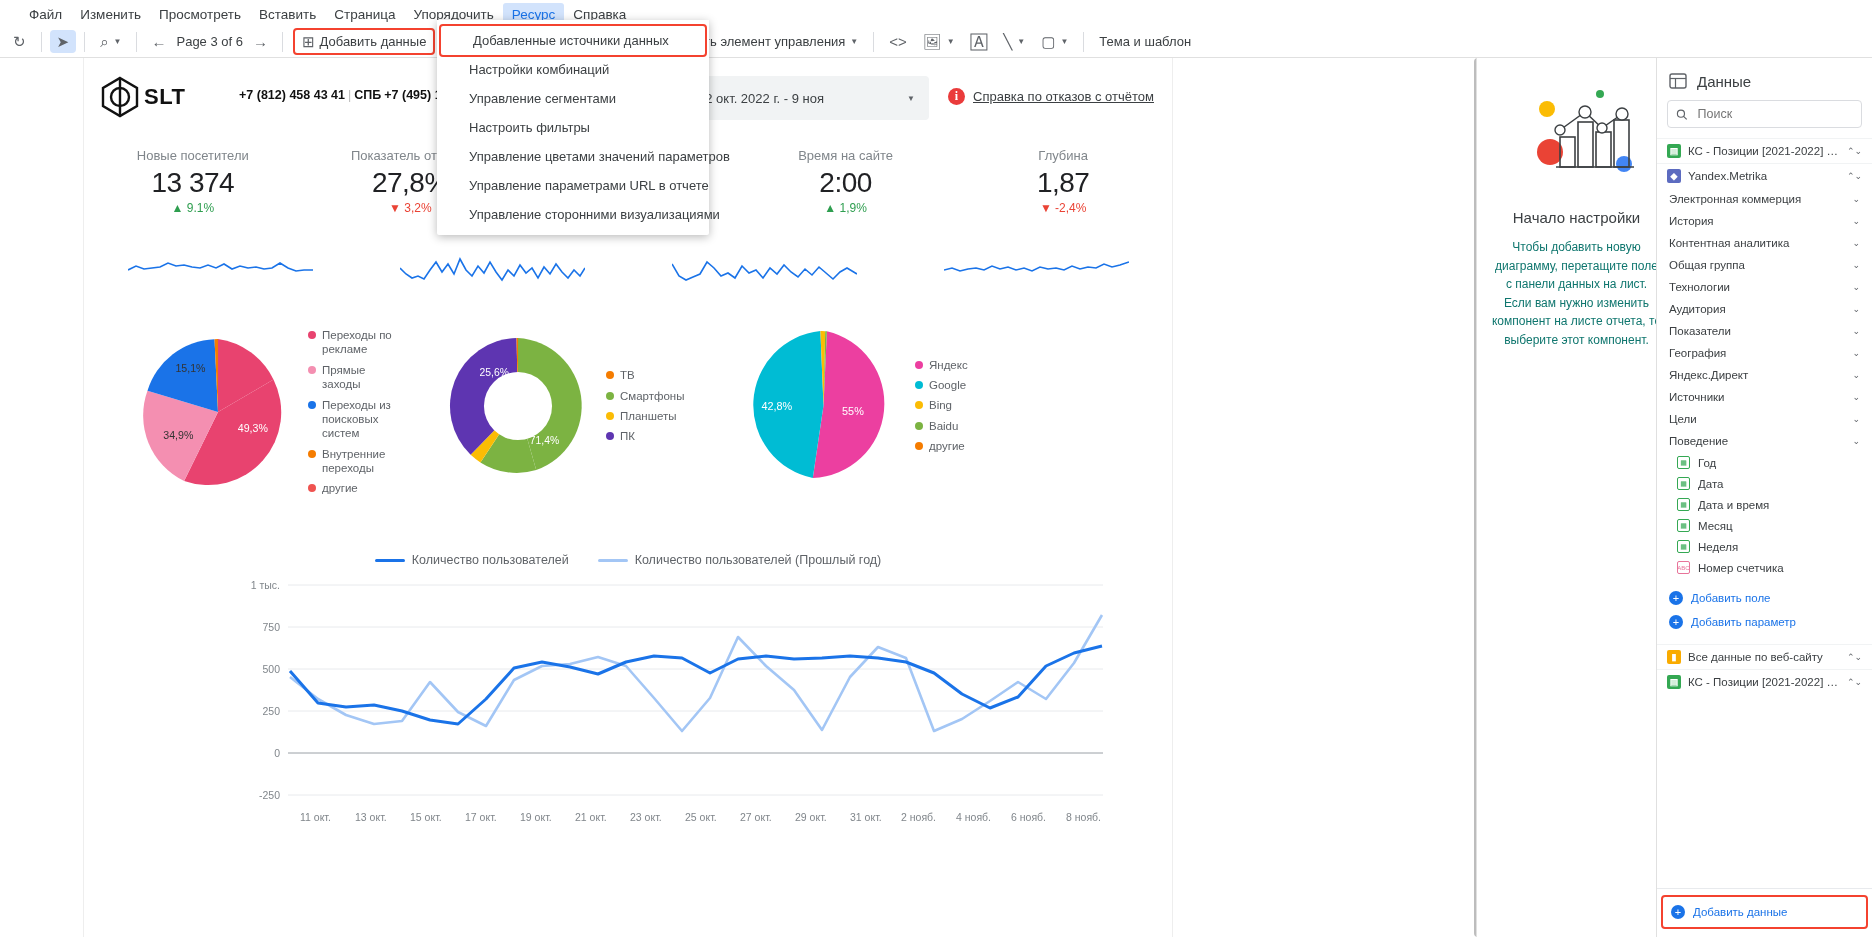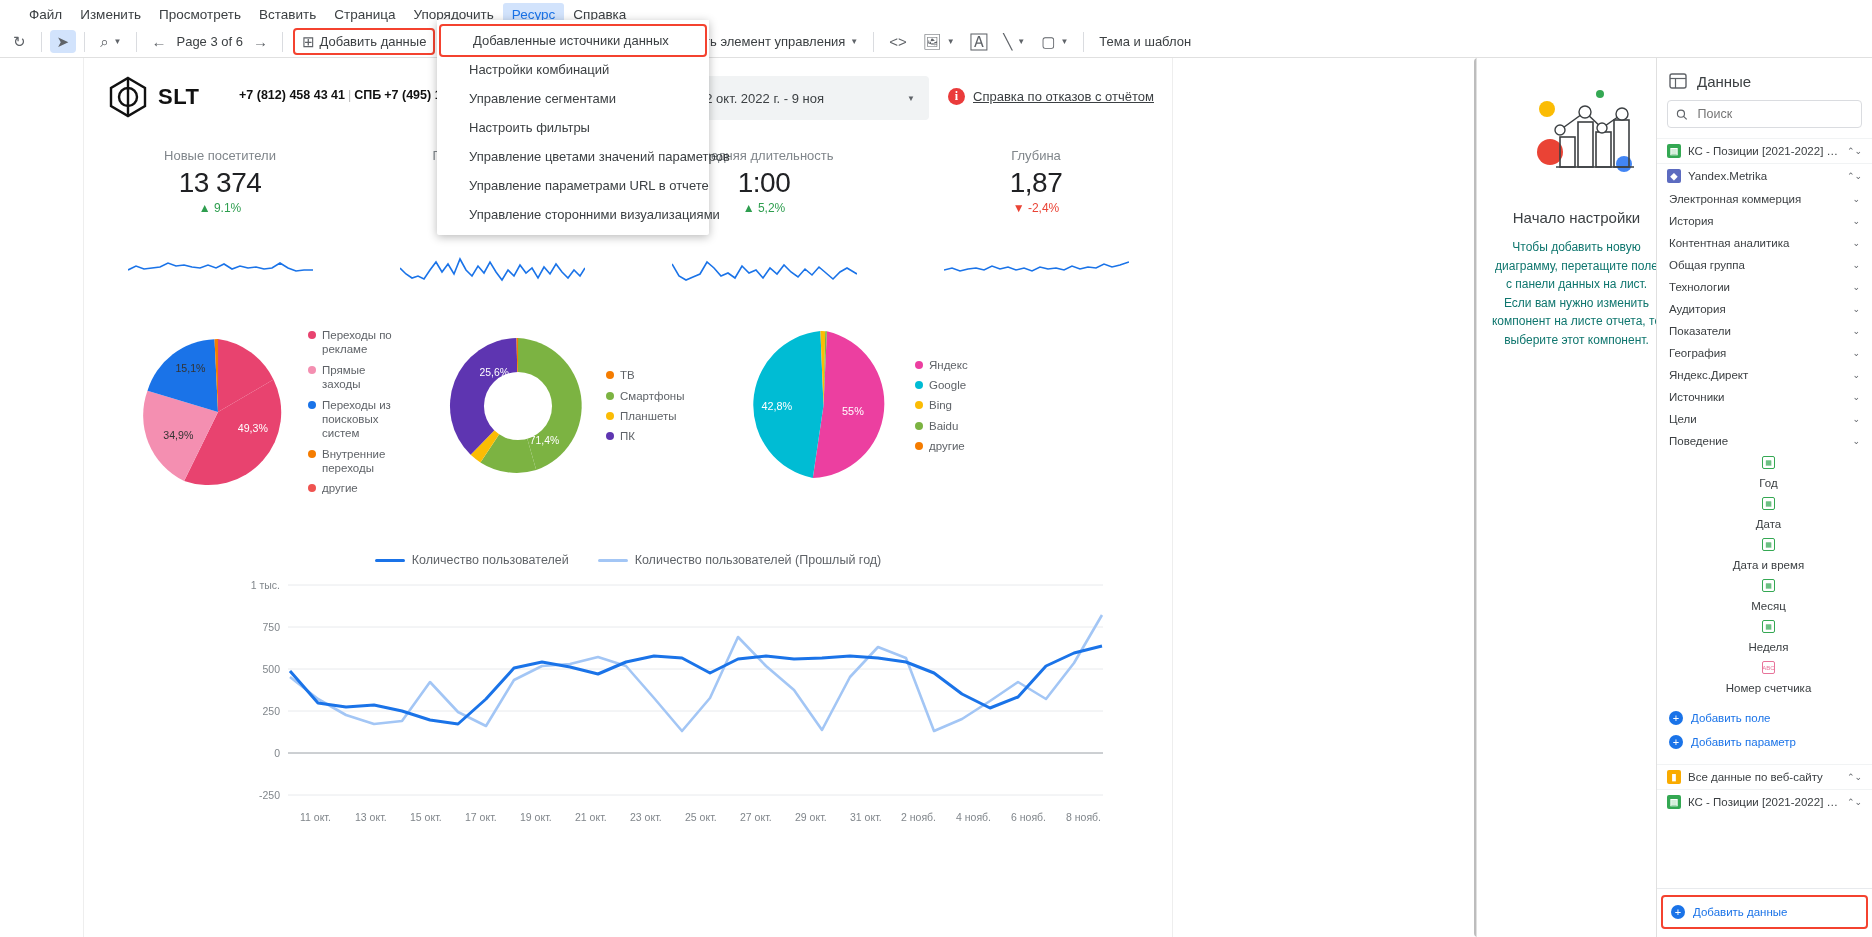--- a/index.html
+++ b/index.html
@@ -73,21 +73,21 @@
     background:#e8f0fe;border-radius:3px;
   }
 
   .report{
     position:absolute; left:84px; top:0px; width:1088px; bottom:0;
     background:#fff; box-shadow:0 0 0 1px #eee;
   }
 
   
   .rep-head{ position:absolute;top:18px;left:0;width:100%;height:56px; }
-  .logo{ position:absolute;left:24px;top:0px;display:flex;align-items:center;gap:10px;}
+  .logo{ position:absolute;left:16px;top:0px;display:flex;align-items:center;gap:4px;}
   .logo-txt{ font-size:22px;font-weight:bold;color:#111;letter-spacing:.5px;}
   .phones{
     position:absolute;left:155px;top:12px;font-size:12.5px;font-weight:bold;
     color:#111;display:flex;gap:3px;align-items:center;white-space:nowrap;
   }
   .phones .sep{ color:#bbb;font-weight:normal; }
   .daterange{
     position:absolute; left:600px; top:0px; width:245px;height:44px;
     background:#f1f3f4;border-radius:4px;display:flex;align-items:center;
     justify-content:space-between;padding:0 14px;font-size:13px;color:#3c4043;
@@ -162,21 +162,21 @@
     color:#3c4043;border-top:1px solid #f1f3f4;
   }
   .ds-row .nm{ flex:1;overflow:hidden;white-space:nowrap;text-overflow:ellipsis;}
   .ds-ico{ width:14px;height:14px;border-radius:2px;flex:none;
     display:flex;align-items:center;justify-content:center;font-size:9px;color:#fff;font-weight:bold;}
   .cat-row{
     display:flex;align-items:center;justify-content:space-between;
     padding:5px 12px;font-size:11.5px;color:#3c4043;
   }
   .fld-row{
-    display:flex;align-items:center;gap:8px;padding:4px 12px 4px 20px;font-size:11.5px;color:#3c4043;flex-direction:column;
+    display:flex;align-items:center;gap:8px;padding:4px 12px 4px 20px;font-size:11.5px;color:#3c4043;
   }
   .fld-ico{ width:13px;height:13px;flex:none;border:1px solid #34a853;border-radius:2px;
             font-size:7px;color:#34a853;display:flex;align-items:center;justify-content:center;}
   .fld-ico.abc{ border-color:#e8749a;color:#e8749a;font-size:6px;}
   .addlink{ display:flex;align-items:center;gap:8px;padding:5px 12px;font-size:11.5px;color:#1a73e8;}
   .plus{ width:14px;height:14px;border-radius:50%;background:#1a73e8;color:#fff;
          display:flex;align-items:center;justify-content:center;font-size:11px;line-height:1;flex:none;}
   .dp-footer{ margin-top:auto;border-top:1px solid #e8eaed;padding:8px 0 10px;}
   .chev{ font-size:9px;color:#5f6368;}
 
@@ -324,20 +324,25 @@
       </div>
       <div class="kpi">
         <div class="lbl">Показатель отказов</div>
         <div class="val">27,8%</div>
         <div class="dlt down">▼ <span>3,2%</span></div>
       </div>
       <div class="kpi">
         <div class="lbl">Средняя длительность</div>
         <div class="val">1:00</div>
         <div class="dlt up">▲ <span>5,2%</span></div>
+      </div>
+      <div class="kpi">
+        <div class="lbl">Время на сайте</div>
+        <div class="val">2:00</div>
+        <div class="dlt up">▲ <span>1,9%</span></div>
       </div>
       <div class="kpi">
         <div class="lbl">Глубина</div>
         <div class="val">1,87</div>
         <div class="dlt down">▼ <span>-2,4%</span></div>
       </div>
     </div>
 
     <div class="sparks">
       <div>

